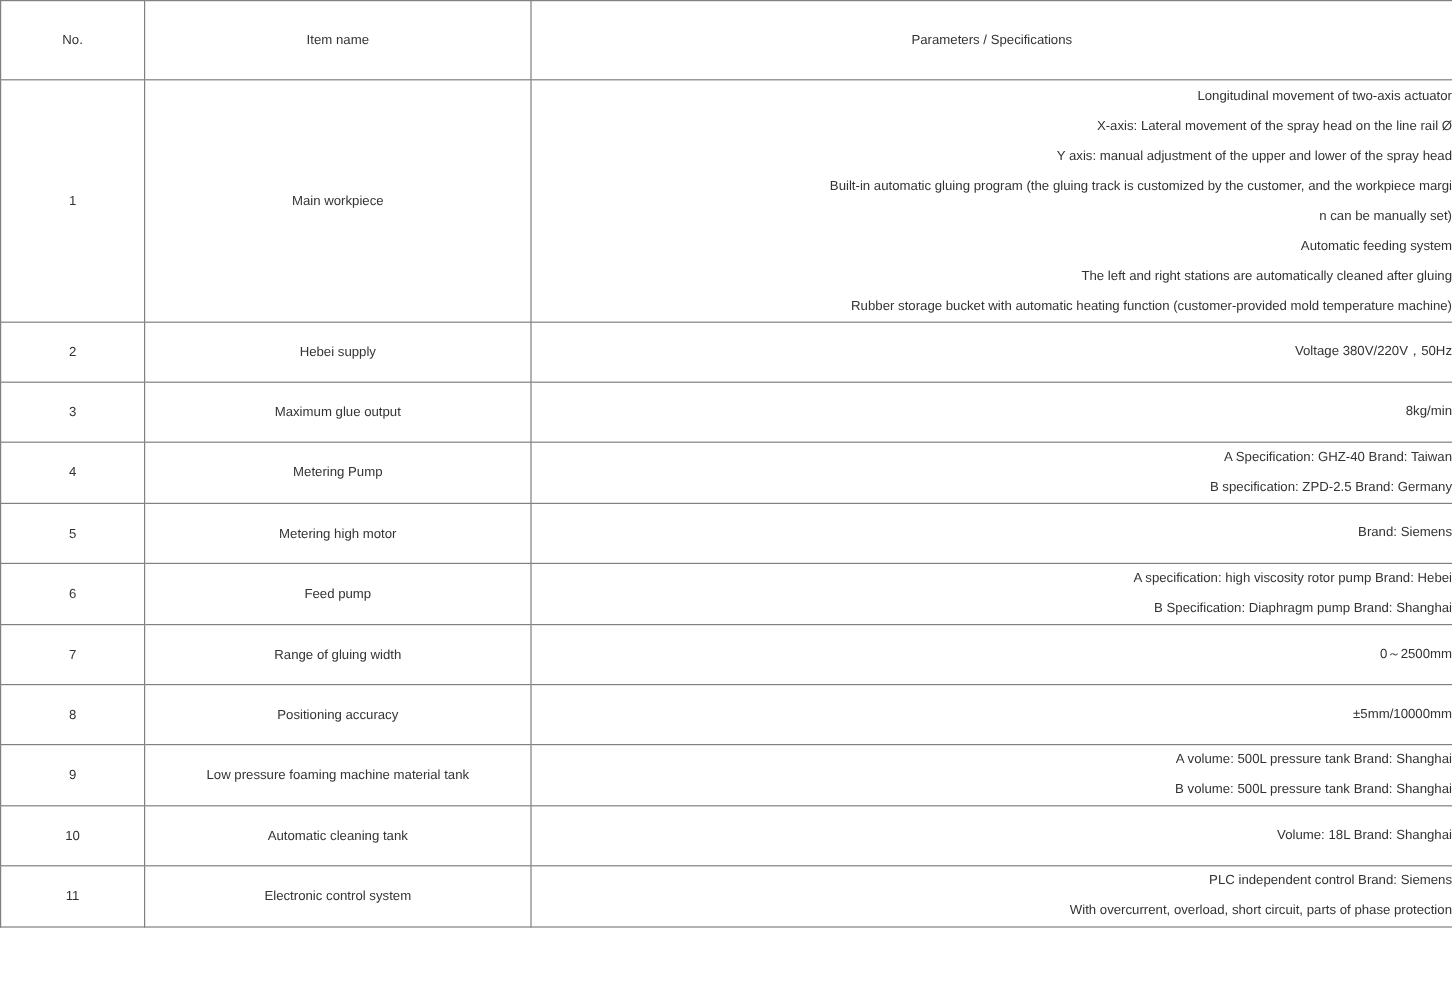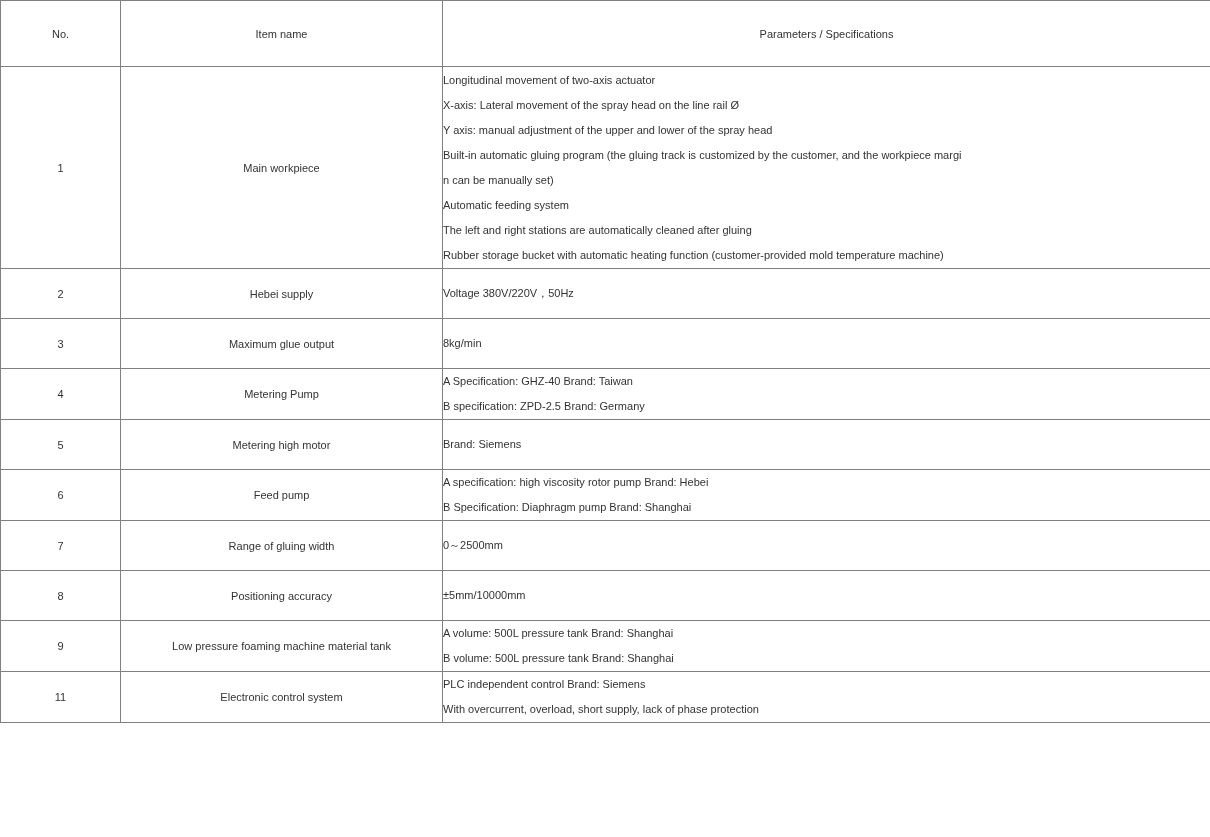--- a/index.html
+++ b/index.html
@@ -27,21 +27,21 @@
     vertical-align: middle;
     font-weight: normal;
     overflow: hidden;
   }
   tr.header-row { height: 66px; }
   tr.row { height: 50px; }
   tr.row-main { height: 202px; }
   .line {
     line-height: 25px;
     white-space: nowrap;
-    text-align: left;
+    text-align: right;
   }
 </style>
 </head>
 <body>
 
 <table class="spec-table">
   <colgroup>
     <col class="c1">
       <col class="c2">
       <col class="c3">
@@ -121,21 +121,28 @@
     </tr>
     <tr class="row">
       <td>9</td>
       <td>Low pressure foaming machine material tank</td>
       <td>
         <div class="line">A volume: 500L pressure tank Brand: Shanghai</div>
         <div class="line">B volume: 500L pressure tank Brand: Shanghai</div>
       </td>
     </tr>
     <tr class="row">
+      <td>10</td>
+      <td>Automatic cleaning tank</td>
+      <td>
+        <div class="line">Volume: 18L Brand: Shanghai</div>
+      </td>
+    </tr>
+    <tr class="row">
       <td>11</td>
       <td>Electronic control system</td>
       <td>
         <div class="line">PLC independent control Brand: Siemens</div>
-        <div class="line">With overcurrent, overload, short supply, lack of phase protection</div>
+        <div class="line">With overcurrent, overload, short circuit, parts of phase protection</div>
       </td>
     </tr>
   </tbody>
 </table>
 
 </body></html>

